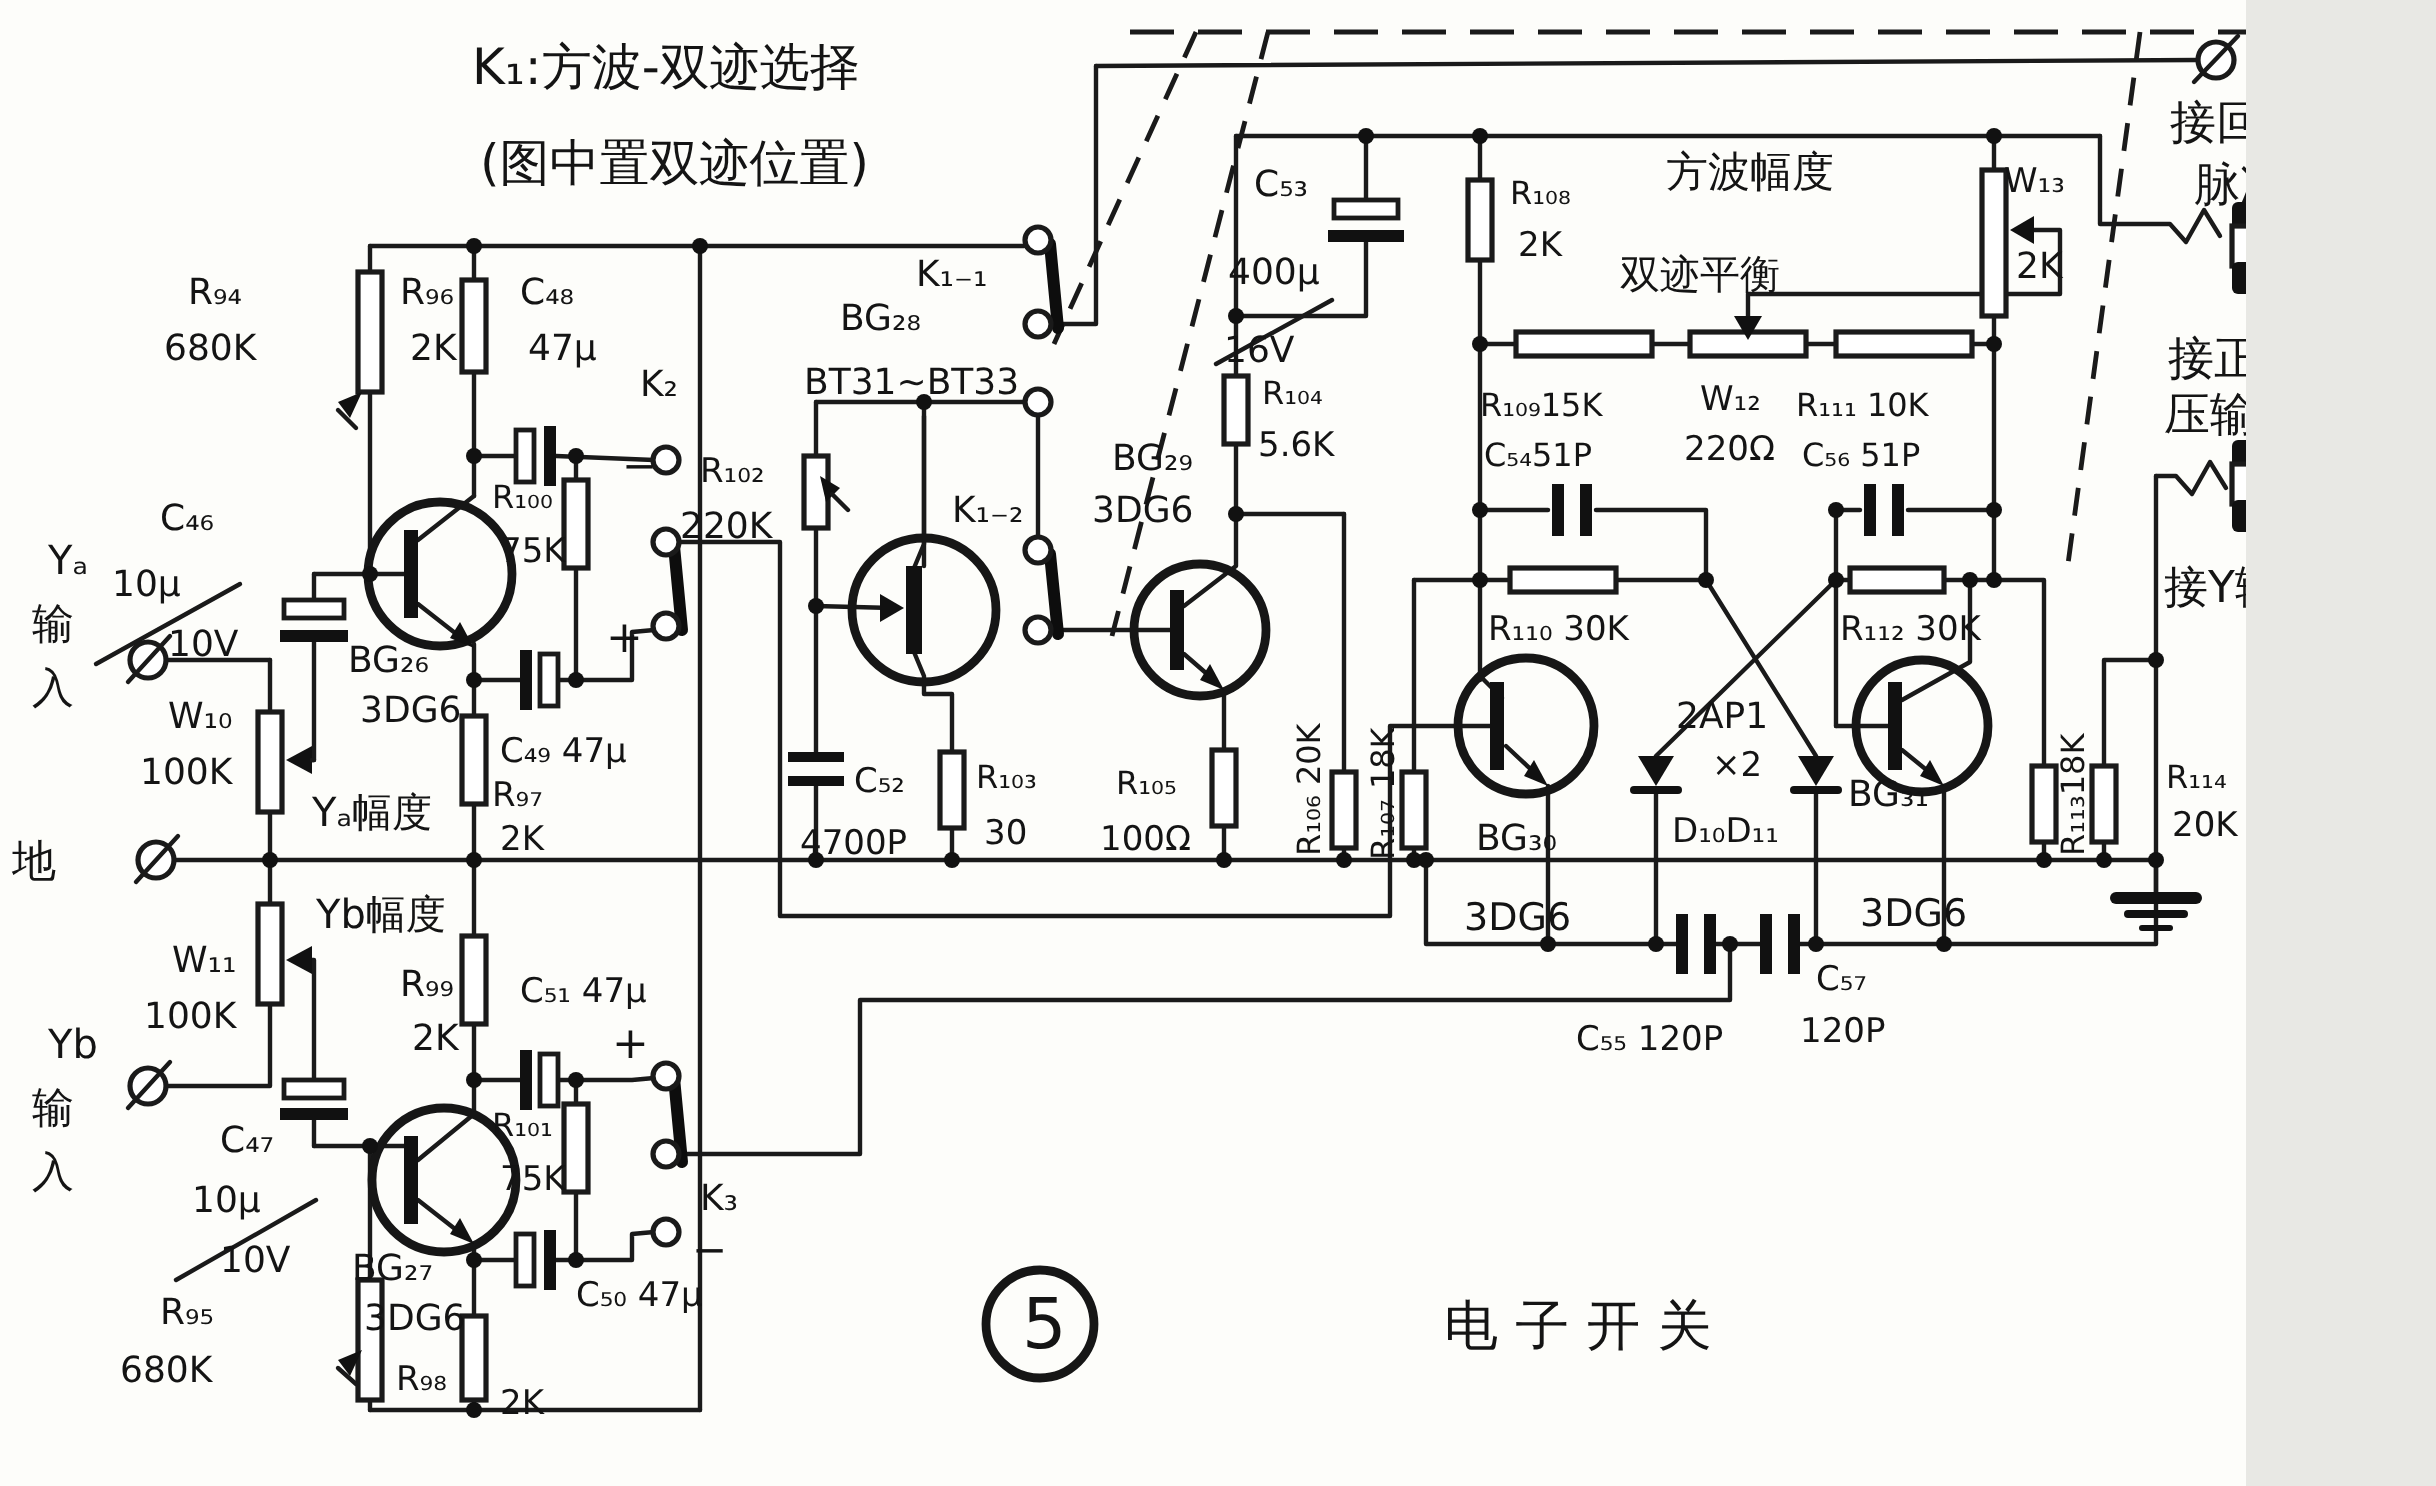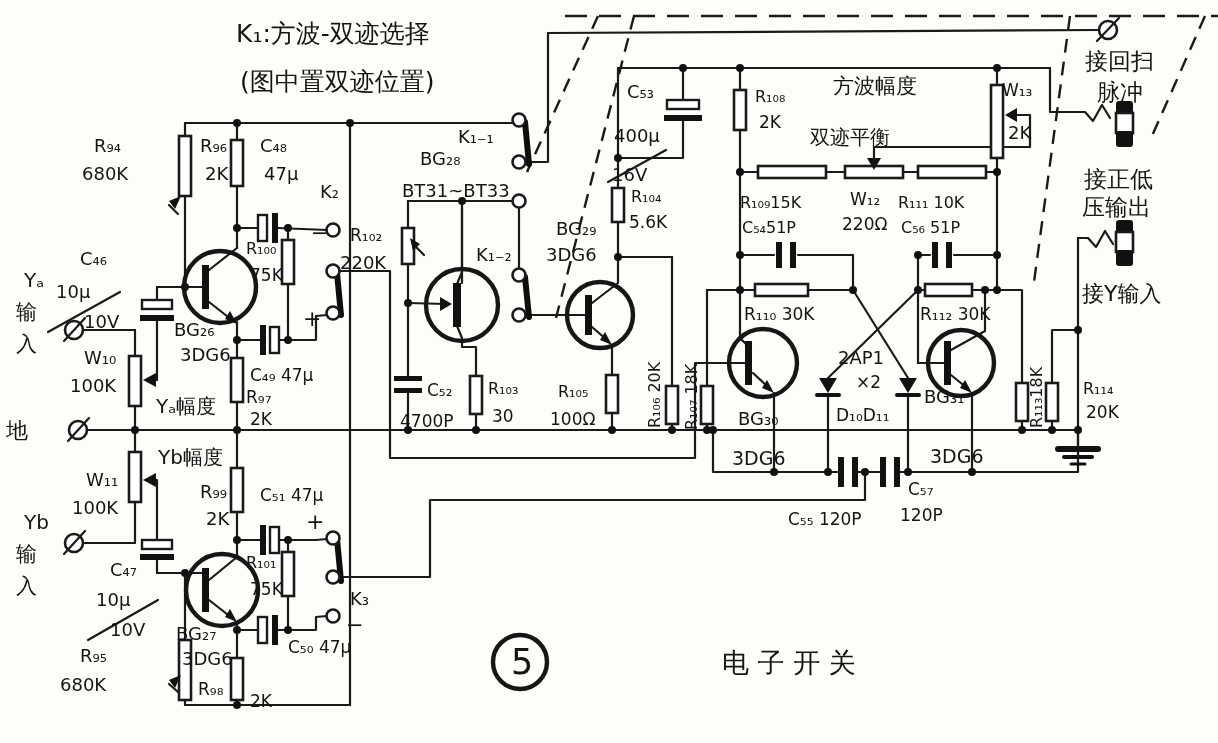--- a/index.html
+++ b/index.html
@@ -1,16 +1,16 @@
 <!DOCTYPE html>
 <html><head>
 <meta charset="utf-8">
 <style>
   html,body{margin:0;padding:0;background:#e8e8e4;}
-  .page{position:relative;width:1218px;height:743px;background:#fdfdfa;overflow:hidden;
+  .page{position:relative;width:1123px;height:743px;background:#fdfdfa;overflow:hidden;
         font-family:"DejaVu Sans","Liberation Sans",sans-serif;}
   svg{position:absolute;left:0;top:0;}
   svg text{fill:#141414;font-family:"DejaVu Sans","Liberation Sans",sans-serif;}
   .wire{stroke:#1a1a1a;stroke-width:2.2;fill:none;stroke-linecap:round;stroke-linejoin:round;}
   .comp{fill:#ffffff;stroke:#1a1a1a;stroke-width:2.6;}
   .plate-open{fill:#ffffff;stroke:#1a1a1a;stroke-width:2.4;}
   .plate-fill{fill:#111111;stroke:none;}
   .tbar{fill:#111111;}
   .tcirc{fill:none;stroke:#161616;stroke-width:4.4;}
   .contact{fill:#ffffff;stroke:#1a1a1a;stroke-width:2.6;}

